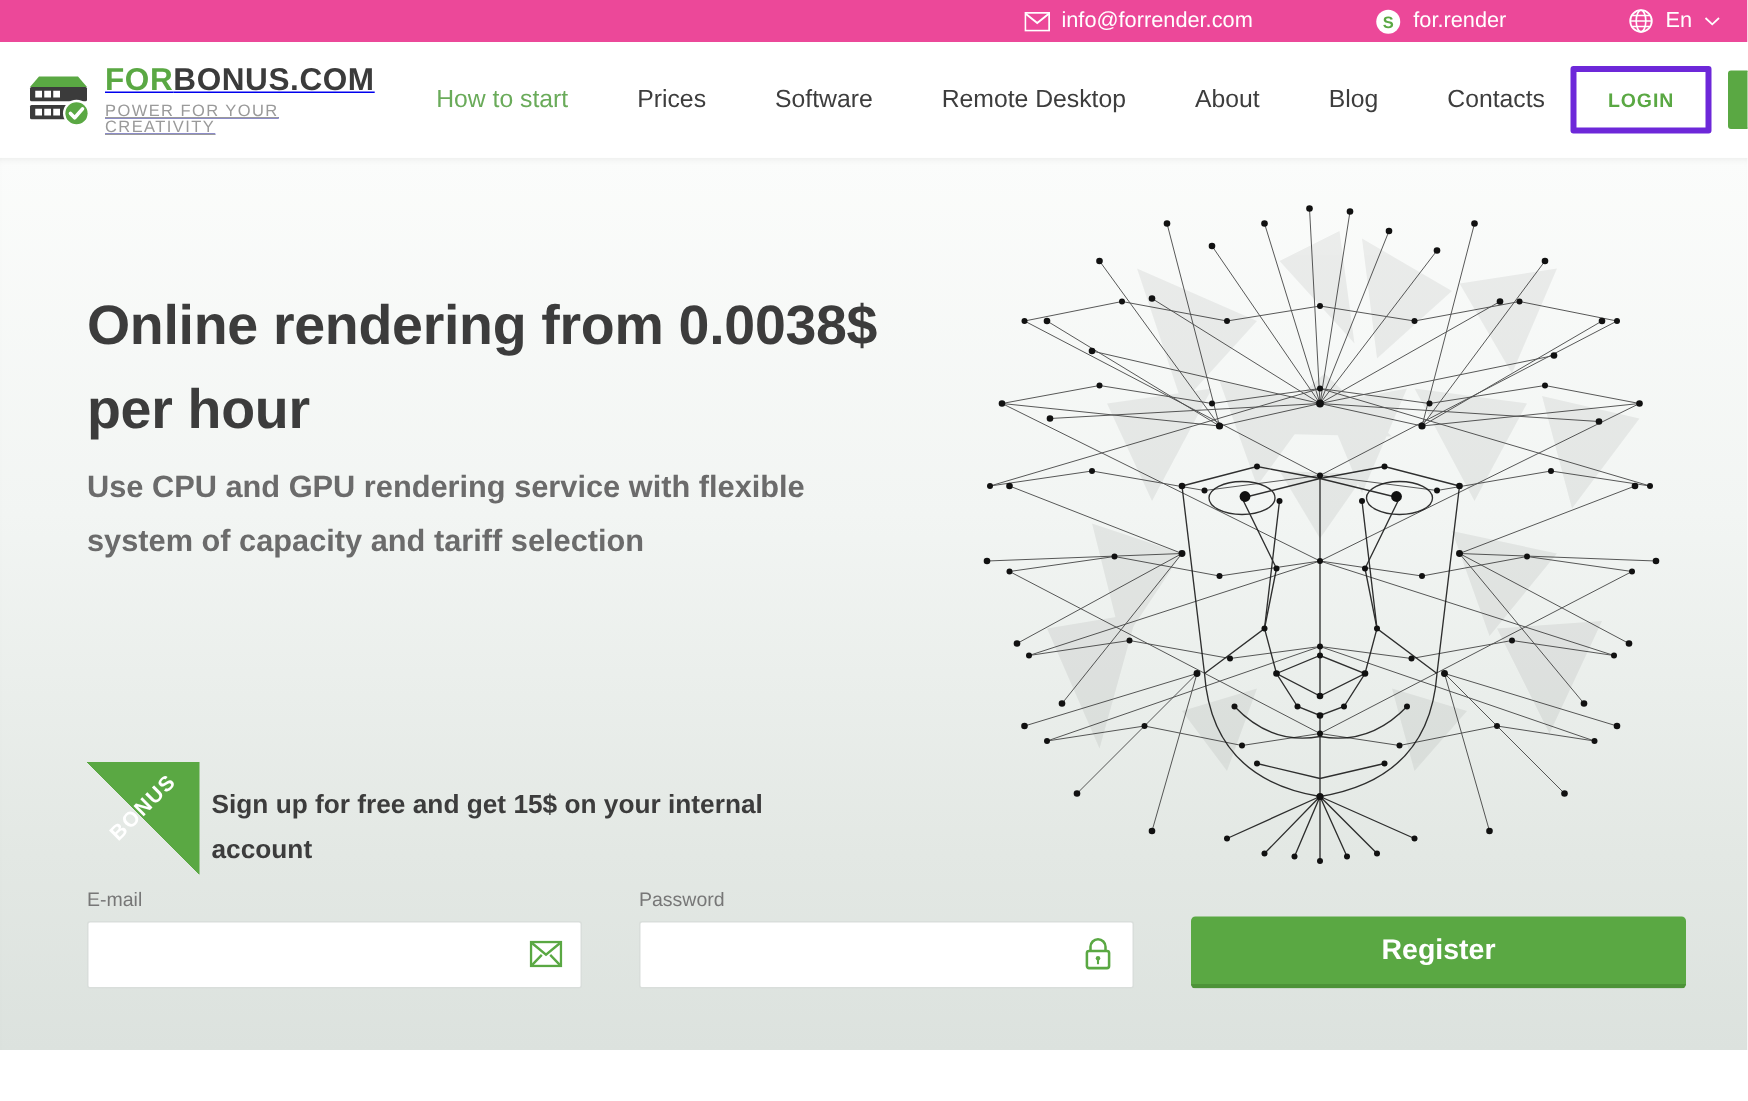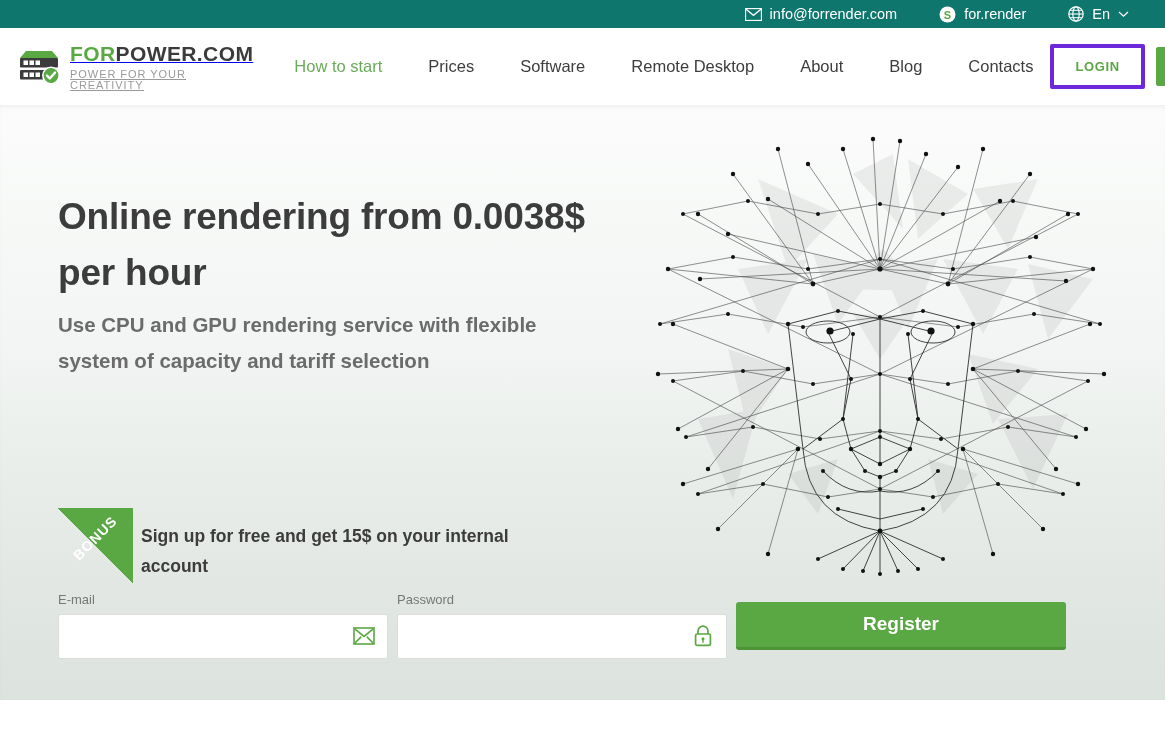--- a/index.html
+++ b/index.html
@@ -6,27 +6,28 @@
   html, body {
     width: 1165px; height: 734px;
     font-family: "Liberation Sans", sans-serif;
     background: #ffffff;
     overflow: hidden;
   }
 
   
   .topbar {
     height: 28px;
-    background: #0f766e;
+    background: #ec4899;
     display: flex;
     align-items: center;
     justify-content: flex-end;
-    padding-right: 36px;
+    padding-right: 18px;
     color: #ffffff;
     font-size: 14.5px;
+    gap: 40px;
   }
   .topbar-item {
     display: flex;
     align-items: center;
     gap: 8px;
     margin-left: 42px;
     color: #ffffff;
     text-decoration: none;
     white-space: nowrap;
   }
@@ -139,21 +140,21 @@
   .bonus-text {
     margin-left: 8px; margin-top: 13px;
     font-size: 17.5px; font-weight: bold; color: #3c3c3c;
     line-height: 1.72;
     width: 410px;
   }
 
   
   .form-row {
     position: absolute; left: 58px; top: 487px;
-    display: flex; align-items: center; gap: 9px;
+    display: flex; align-items: flex-end; gap: 38px;
   }
   .field { position: relative; }
   .field-label {
     font-size: 13px; color: #777777; margin-bottom: 7px; display: block;
   }
   .field-input {
     width: 330px; height: 45px;
     border: 1px solid #d9dedb;
     background: #ffffff;
     border-radius: 2px;
@@ -244,21 +245,21 @@
         <rect x="6" y="23" width="38" height="9.5" rx="1" fill="#3b3b3b"></rect>
         <rect x="9.5" y="25.5" width="4.5" height="4.5" fill="#ffffff"></rect>
         <rect x="15.5" y="25.5" width="4.5" height="4.5" fill="#ffffff"></rect>
         <rect x="21.5" y="25.5" width="4.5" height="4.5" fill="#ffffff"></rect>
         <circle cx="37" cy="28.5" r="9" fill="#ffffff"></circle>
         <circle cx="37" cy="28.5" r="7.4" fill="#5aa843"></circle>
         <path d="M33 28.6 L35.8 31.5 L41 25.6" fill="none" stroke="#ffffff" stroke-width="2.4" stroke-linecap="round" stroke-linejoin="round"></path>
       </svg>
     </span>
     <span class="logo-text">
-      <span class="logo-title"><span class="for">FOR</span><span class="rest">POWER.COM</span></span>
+      <span class="logo-title"><span class="for">FOR</span><span class="rest">BONUS.COM</span></span>
       <span class="logo-sub" style="display:block">POWER FOR YOUR CREATIVITY</span>
     </span>
   </a>
 
   <nav class="nav">
     <a class="nav-item active" href="#">How to start</a>
     <a class="nav-item" href="#">Prices</a>
     <a class="nav-item" href="#">Software</a>
     <a class="nav-item" href="#">Remote Desktop</a>
     <a class="nav-item" href="#">About</a>

